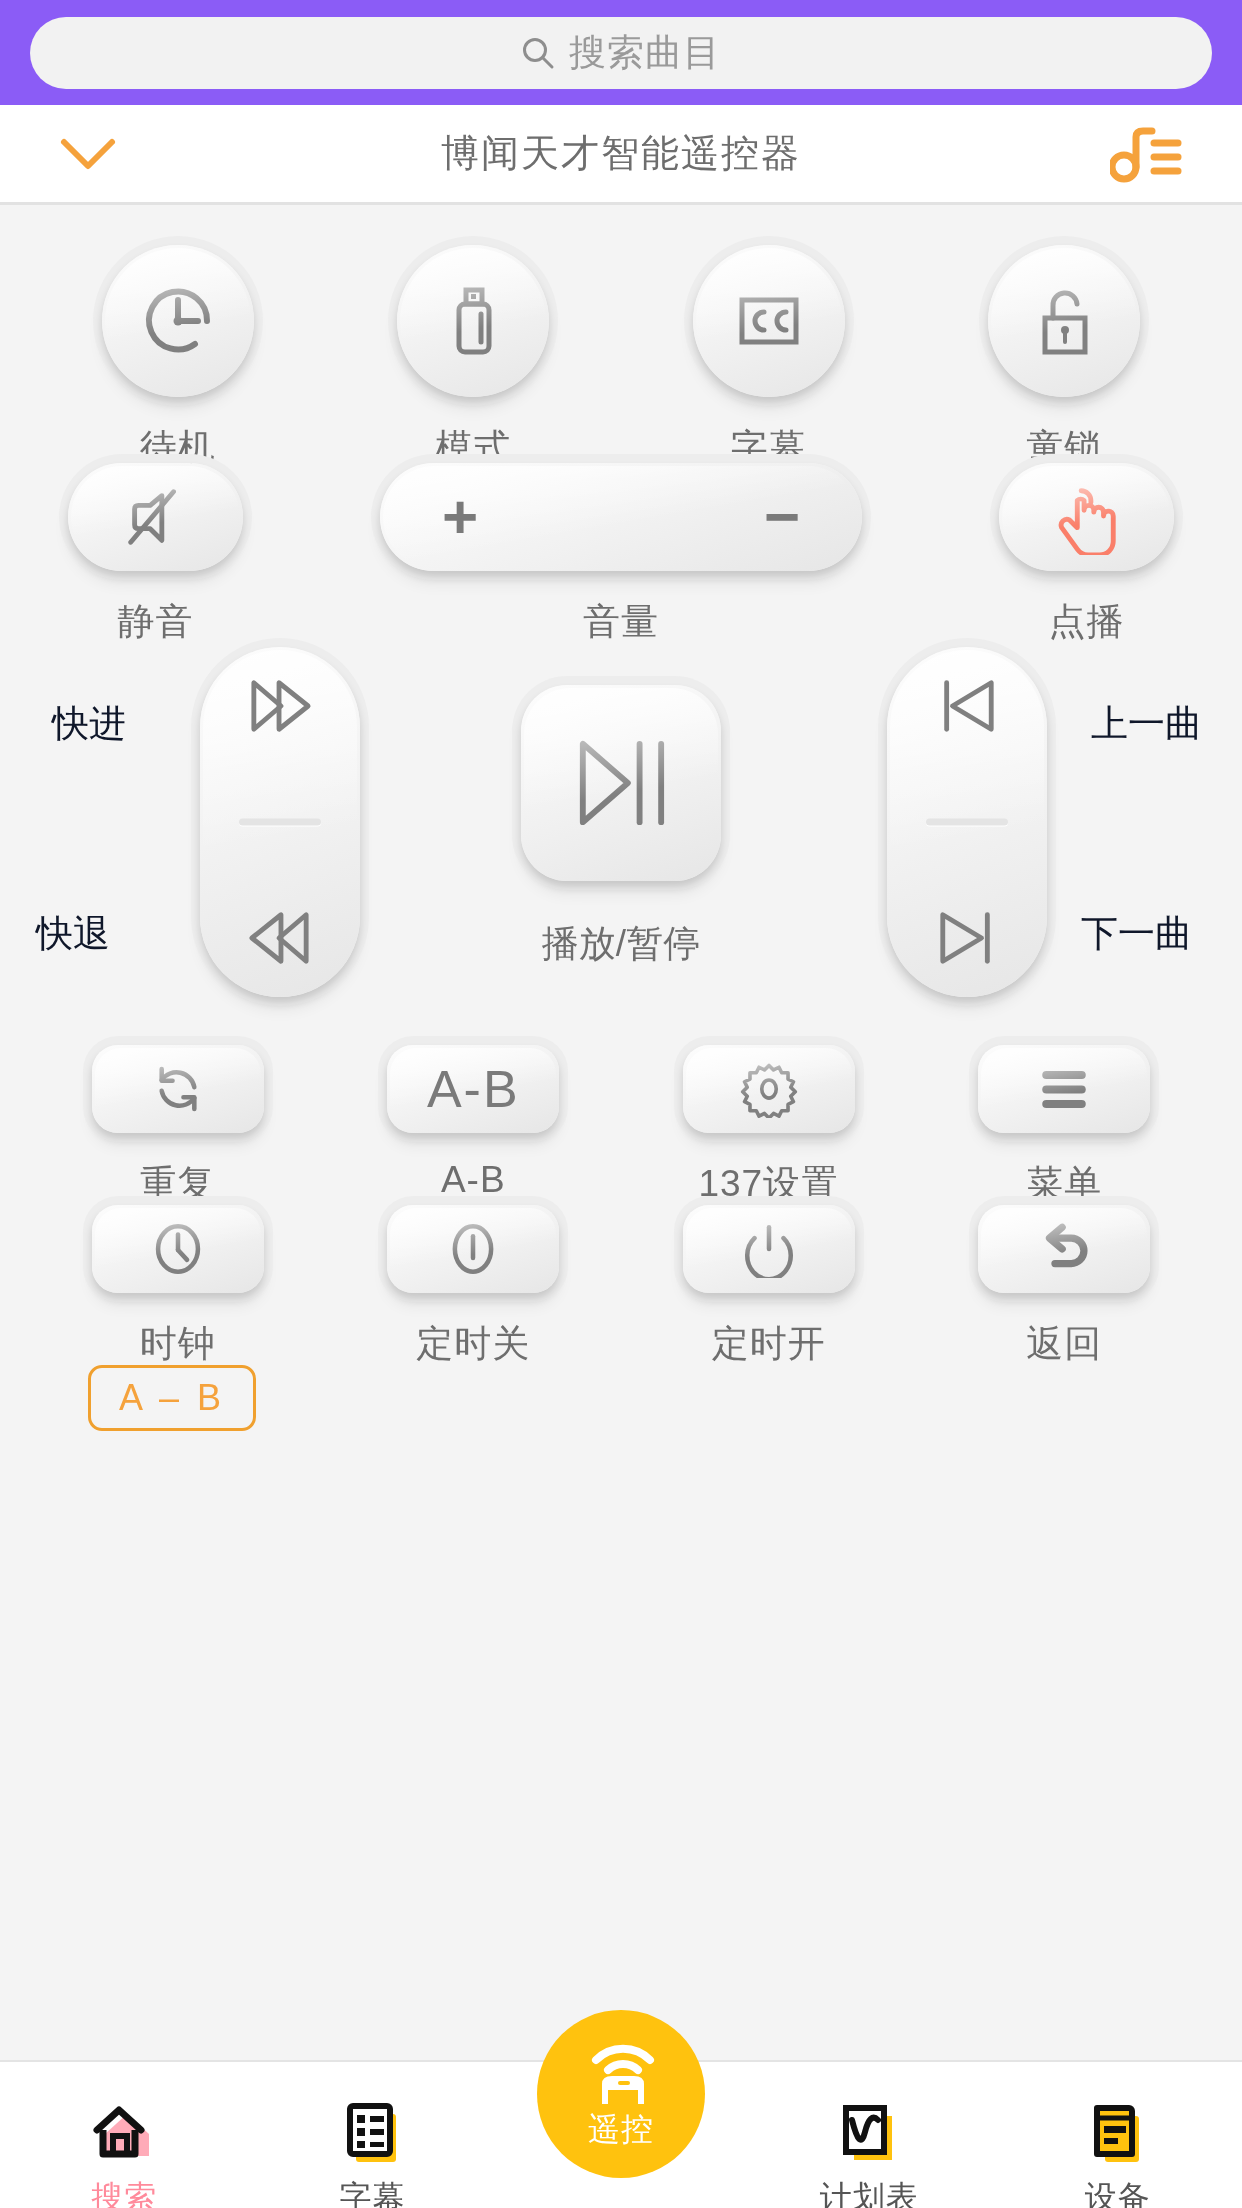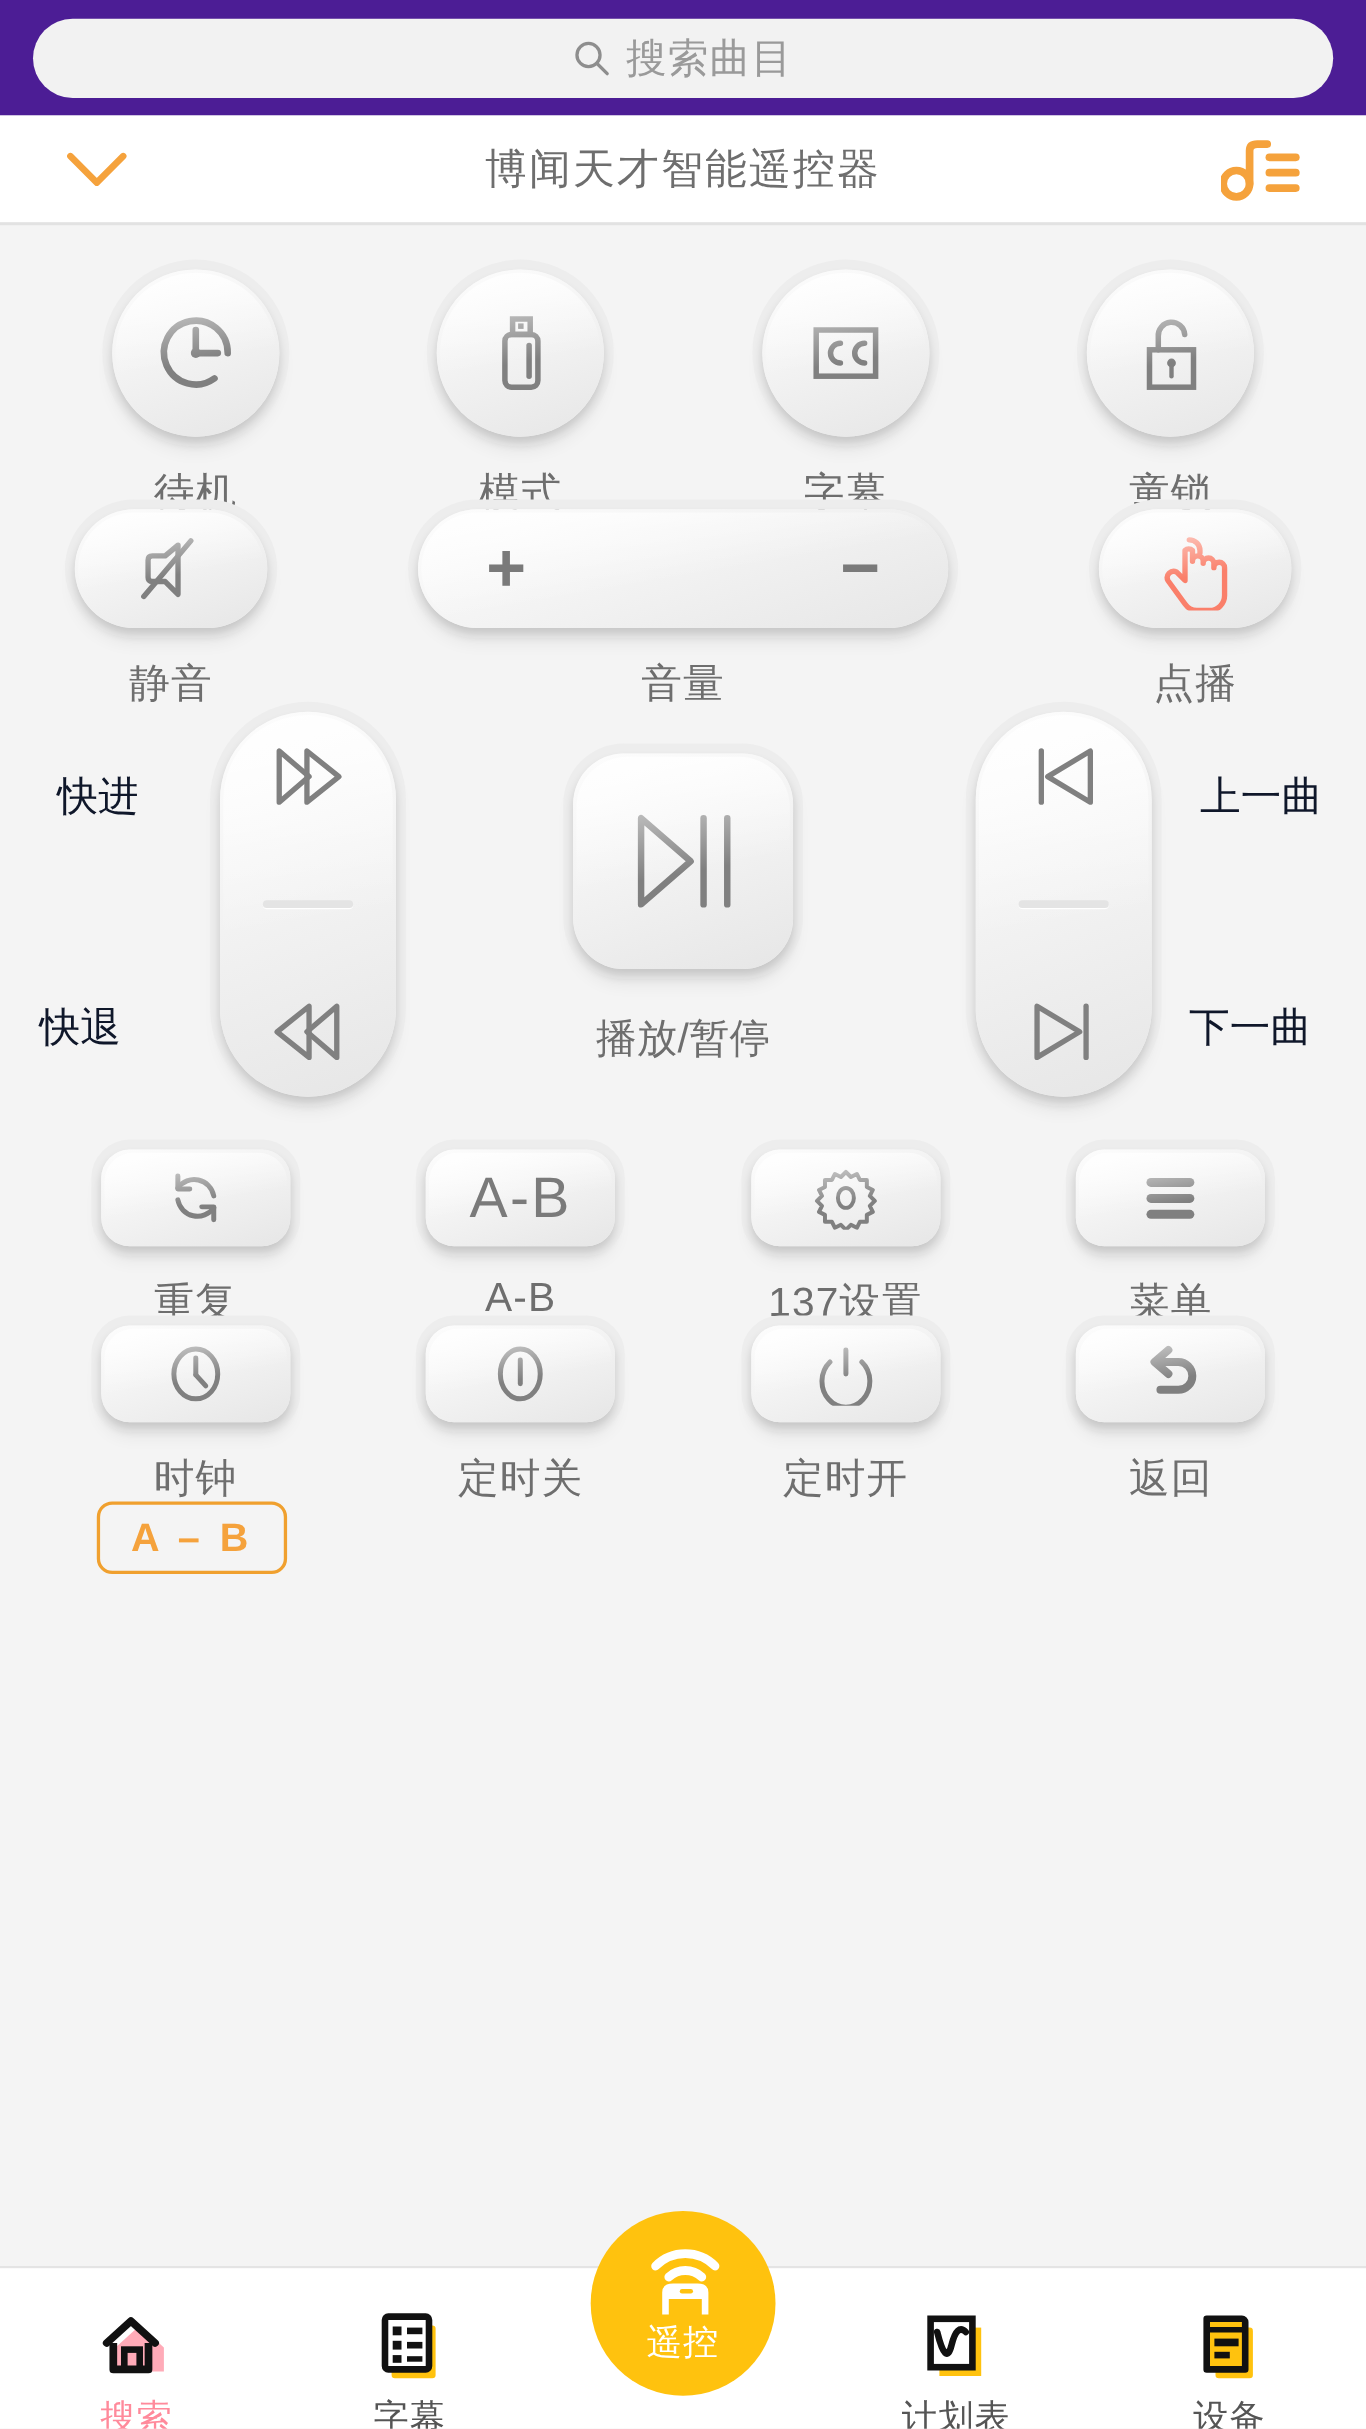--- a/index.html
+++ b/index.html
@@ -5,21 +5,21 @@
   * { margin:0; padding:0; box-sizing:border-box; }
   html,body{
     width:1242px; height:2208px;
     font-family:"Liberation Sans", "DejaVu Sans", sans-serif;
     background:#f2f2f2; overflow:hidden;
   }
   .phone{ position:relative; width:1242px; height:2208px; background:#f2f2f2; }
 
   
   .searchbar{
-    height:105px; background:#4c1d95;
+    height:105px; background:#8b5cf6;
     display:flex; align-items:center; justify-content:flex-end;
     padding:0 30px;
   }
   .searchbox{
     width:100%; height:72px; background:#f2f2f2;
     border-radius:36px; display:flex; align-items:center; justify-content:center;
     gap:14px;
   }
   .searchbox .s-ico{ width:34px; height:34px; display:block; }
   .searchbox .s-ph{ font-size:37px; color:#9a9a9a; letter-spacing:1px; }
@@ -111,21 +111,21 @@
   .gr2{ top:1000px; }
   .rect{ width:172px; height:88px; border-radius:26px; }
   .glbl{ font-size:37px; color:#6e6e6e; margin-top:26px; letter-spacing:1px; }
   .ab-txt{ font-size:52px; color:#7a7a7a; letter-spacing:2px; z-index:2; }
 
   
   .abbadge{
     position:absolute; top:1160px; left:88px;
     border:3px solid #f0a02e; border-radius:14px;
     padding:9px 28px; font-size:36px; color:#f5a23c;
-    font-weight:700; letter-spacing:4px;
+    font-weight:400; letter-spacing:4px;
   }
 
   
   .tabbar{
     position:absolute; bottom:0; left:0; right:0; height:148px;
     background:#ffffff; border-top:2px solid #e4e4e4;
     display:flex; align-items:flex-start; justify-content:space-around;
   }
   .tab{ width:20%; display:flex; flex-direction:column; align-items:center;
     padding-top:36px; position:relative; }

